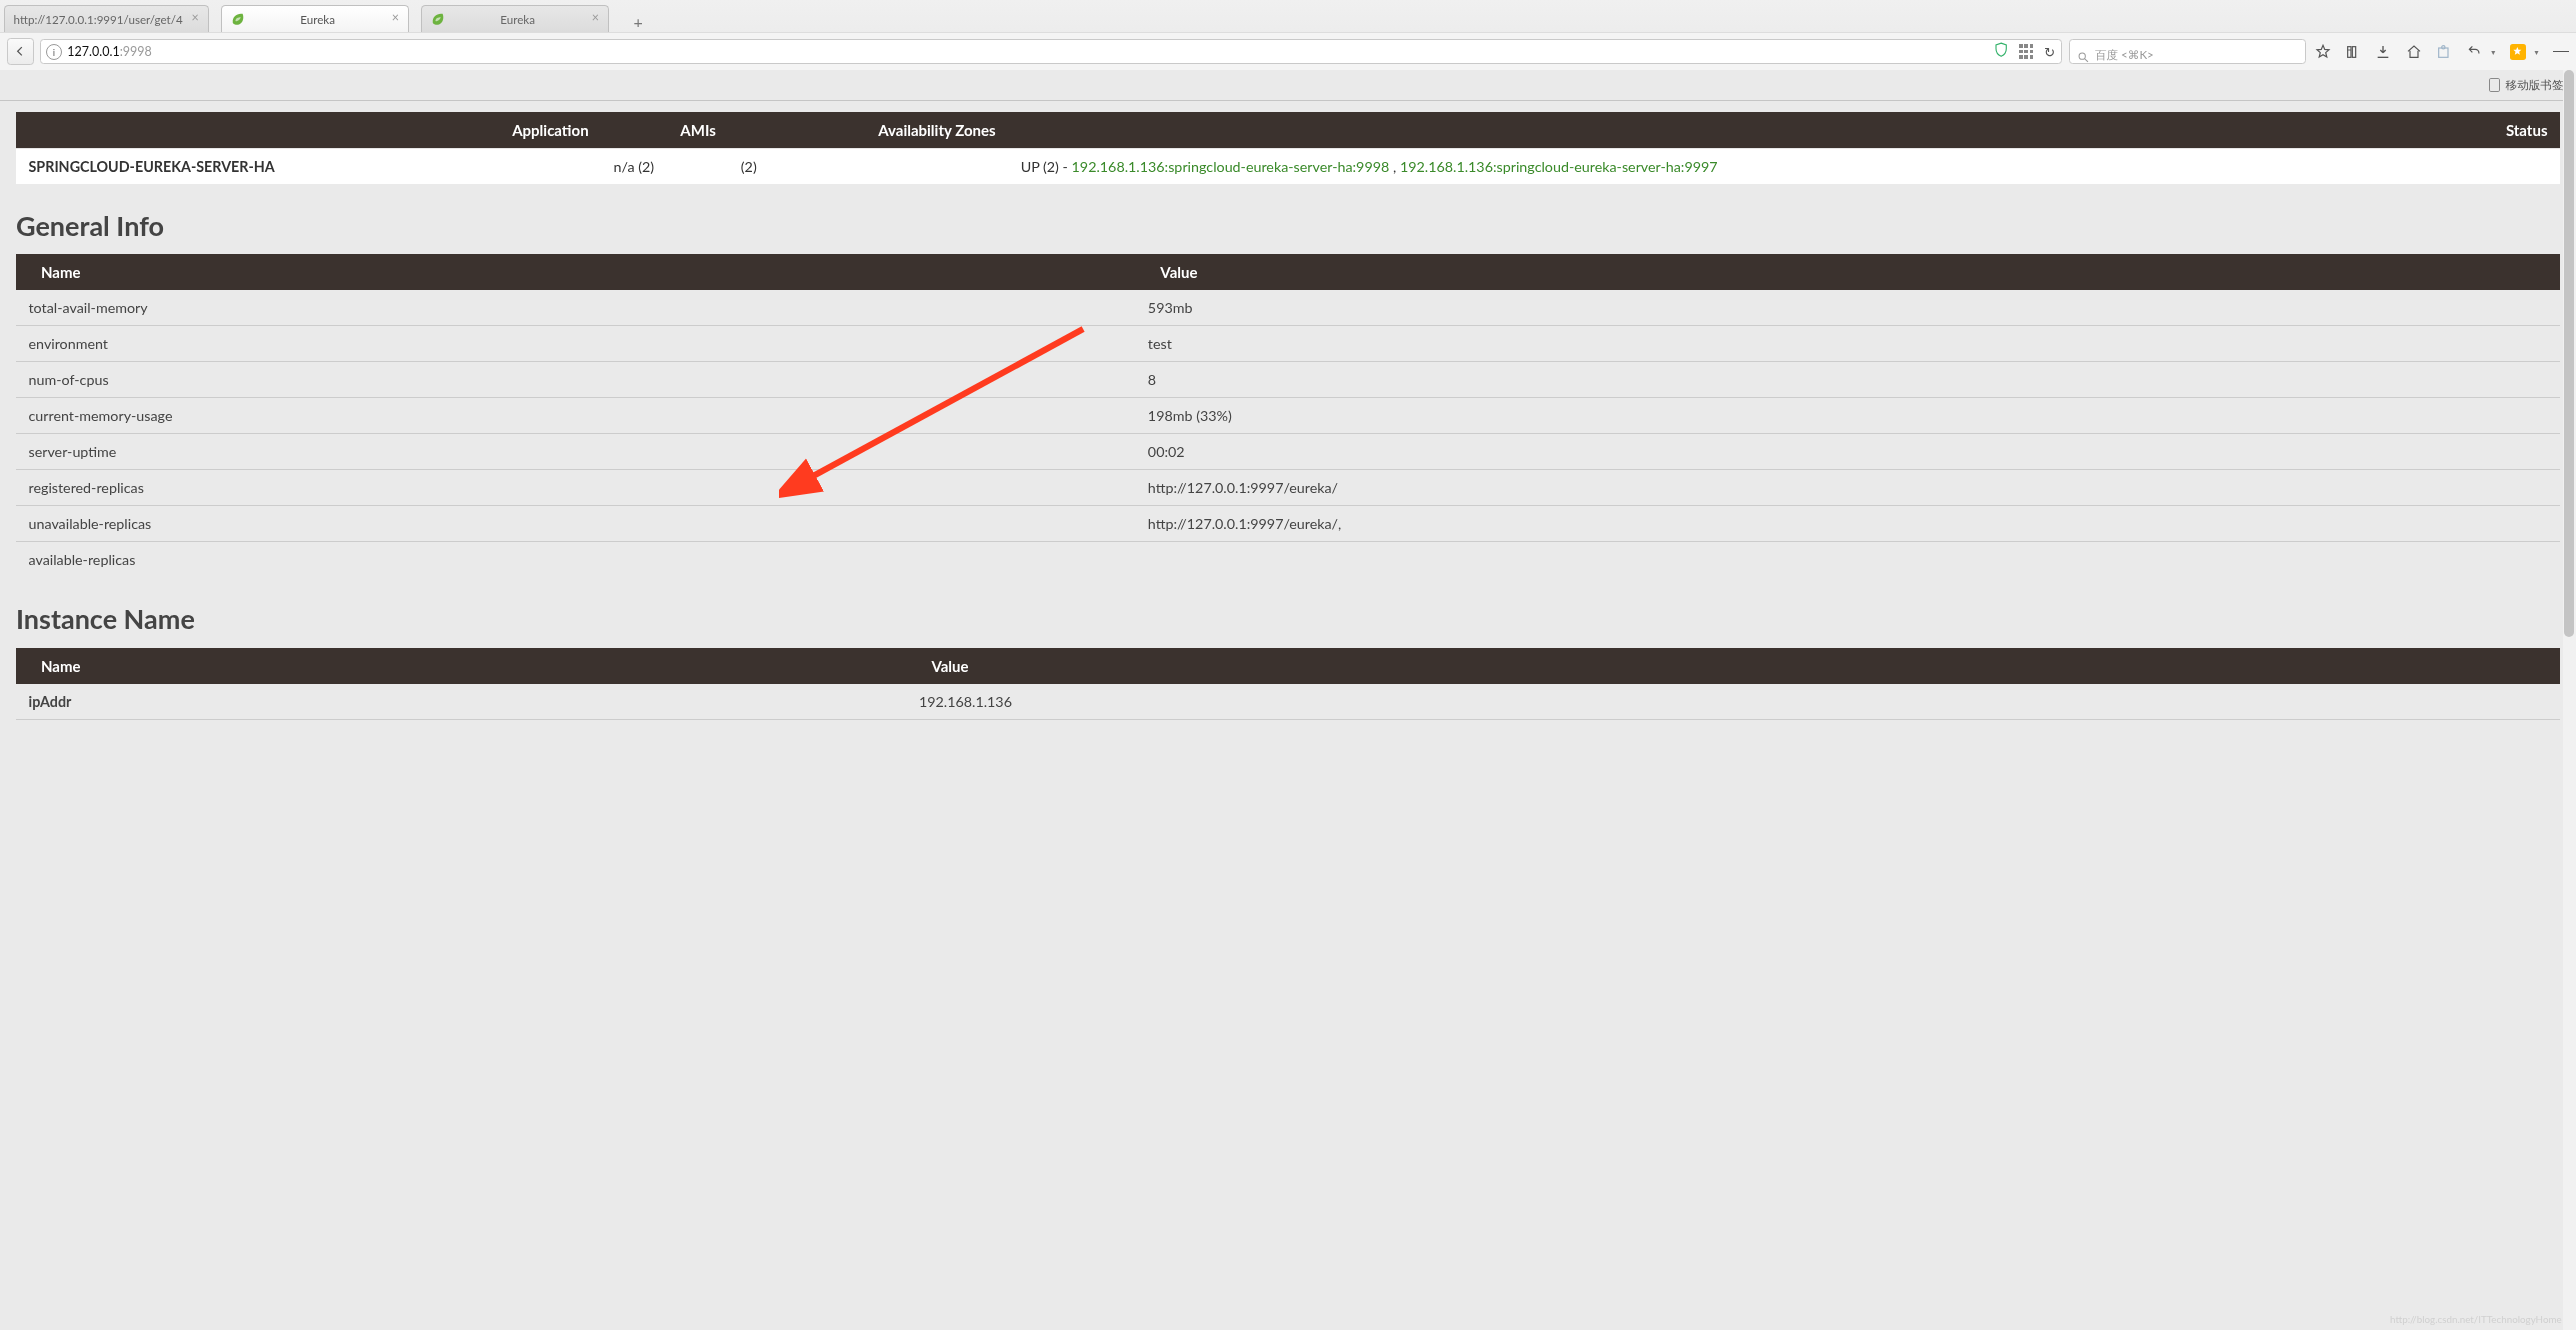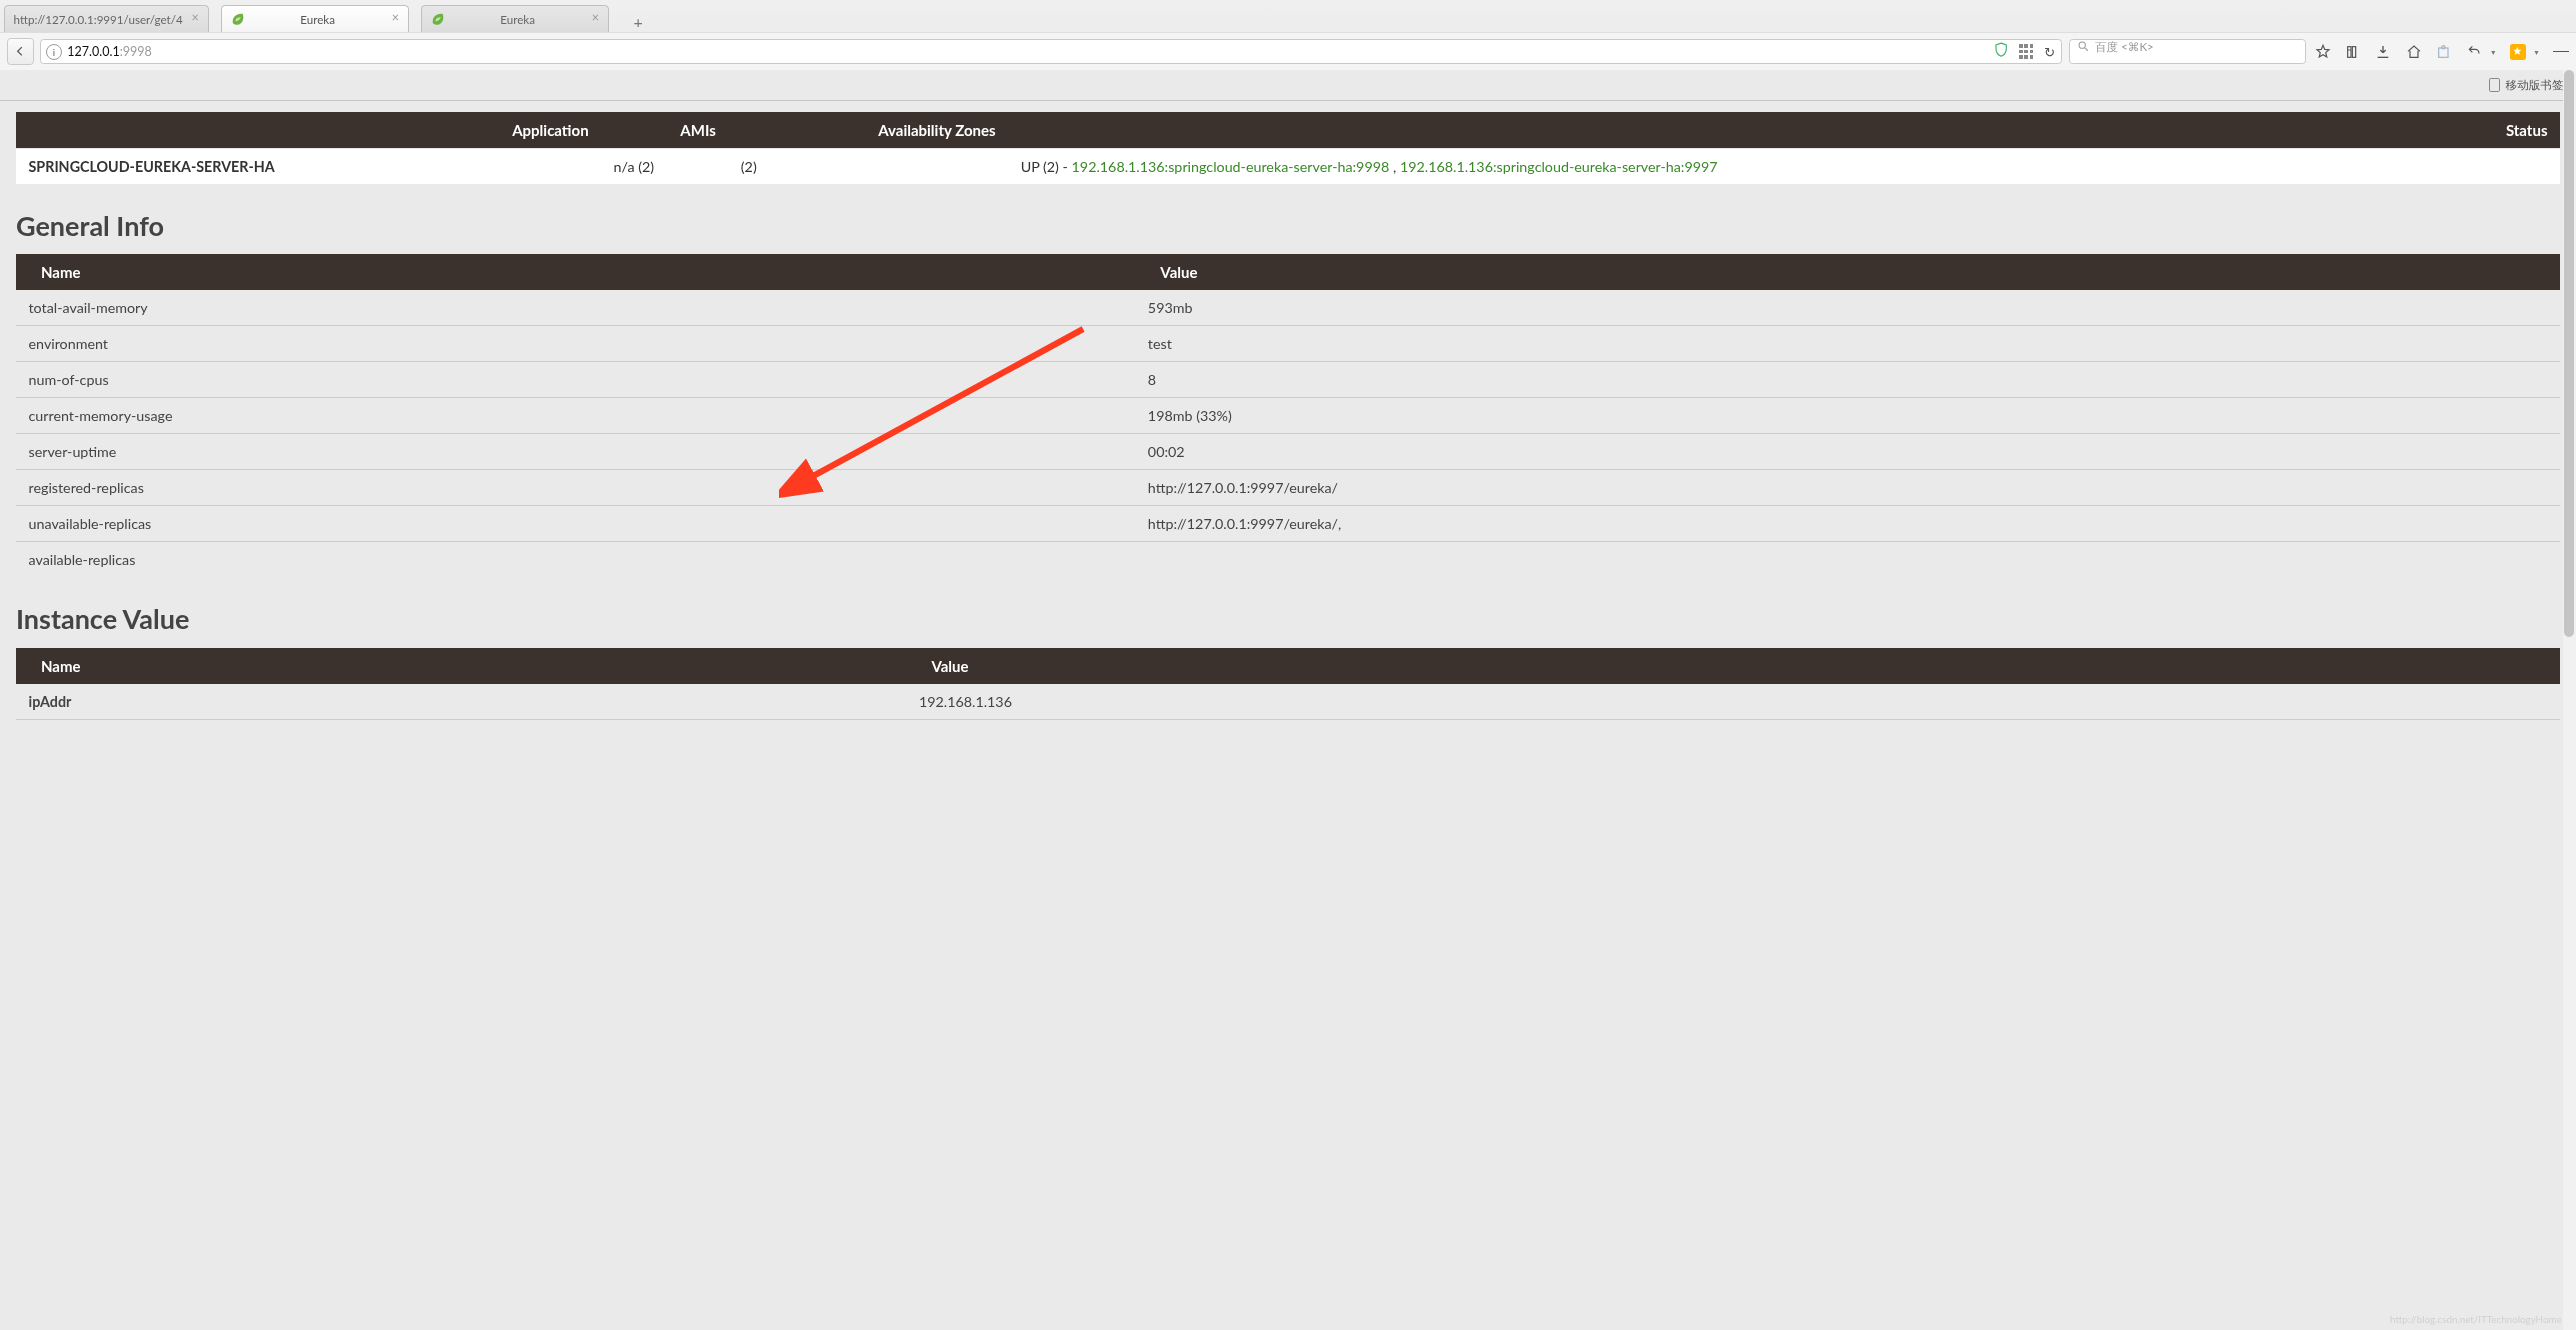--- a/index.html
+++ b/index.html
@@ -24,21 +24,21 @@
   display:flex;align-items:center;justify-content:center; color:#555; margin-right:5.4px;}
 .info-icn { width:16px;height:16px;border:0.9px solid #999;border-radius:50%;display:inline-flex;align-items:center;justify-content:center;font-size:9.8px;color:#666;margin-right:5.4px;}
 .urlbox { flex:1; display:flex;align-items:center; height:25px; background:#fff; border:0.9px solid #c9c9c9; border-radius:3.6px; padding:0 5.4px; margin-right:7.2px;}
 .urlbox .host { color:#111; font-size:12.5px; }
 .urlbox .port { color:#9a9a9a; font-size:12.5px; }
 .urlbox .right-icons { margin-left:auto; display:flex; gap:10.7px; align-items:center; }
 .shield { width:14.3px;height:16px; }
 .qr { width:14.3px;height:14.3px; display:grid; grid-template-columns:repeat(3,3.6px); grid-template-rows:repeat(3,3.6px); gap:1.8px;}
 .qr i{background:#888;display:block;width:3.6px;height:3.6px;}
 .reload { font-size:13.4px;color:#555;}
-.searchbox { width:237px; height:25px; background:#fff;border:0.9px solid #c9c9c9;border-radius:3.6px;display:flex;align-items:flex-start;padding:0 7.2px;margin-right:9px;}
+.searchbox { width:237px; height:25px; background:#fff;border:0.9px solid #c9c9c9;border-radius:3.6px;display:flex;align-items:flex-end;padding:0 7.2px;margin-right:9px;}
 .searchbox .mag { width:12.5px;height:12.5px;margin-right:5.4px;}
 .searchbox .ph { color:#999; font-size:11.6px;}
 .tb-icons { display:flex; align-items:center; gap:14.3px; color:#555; }
 .tb-icons .ic { width:16px;height:16px; display:inline-flex;align-items:center;justify-content:center;}
 .tb-icons svg{display:block;}
 .dropdown-caret{font-size:8px;color:#777;margin-left:-5.4px;}
 .star-pocket{width:16px;height:16px;background:#ffb300;border-radius:2.7px;display:flex;align-items:center;justify-content:center;}
 .menu-hamb span{display:block;width:16px;height:1.8px;background:#555;margin:2.7px 0;}
 
 .bookmark-bar { height:30px; display:flex;align-items:center;justify-content:flex-end; padding:0 12.5px; background:#eaeaea; font-size:11.6px; color:#555;}
@@ -266,21 +266,21 @@
 
   <svg class="arrow-annot" style="left:779px; top:219px;" width="322" height="179" viewBox="0 0 360 200">
     <defs>
         <marker id="ah" markerWidth="10" markerHeight="10" refX="2" refY="3" orient="auto">
       <path d="M0,0 L0,6 L8,3 z" fill="#ff3b1f"></path>
         </marker>
       </defs>
     <line x1="340" y1="10" x2="28" y2="180" stroke="#ff3b1f" stroke-width="7" marker-end="url(#ah)"></line>
   </svg>
 
-  <h1 class="section-title">Instance Value</h1>
+  <h1 class="section-title">Instance Name</h1>
   <table class="kv-table instance-table">
     <thead>
         <tr>
       <th>Name</th>
       <th>Value</th>
     </tr>
       </thead>
     <tbody id="ii-body">
         <tr>
           <td>ipAddr</td>

